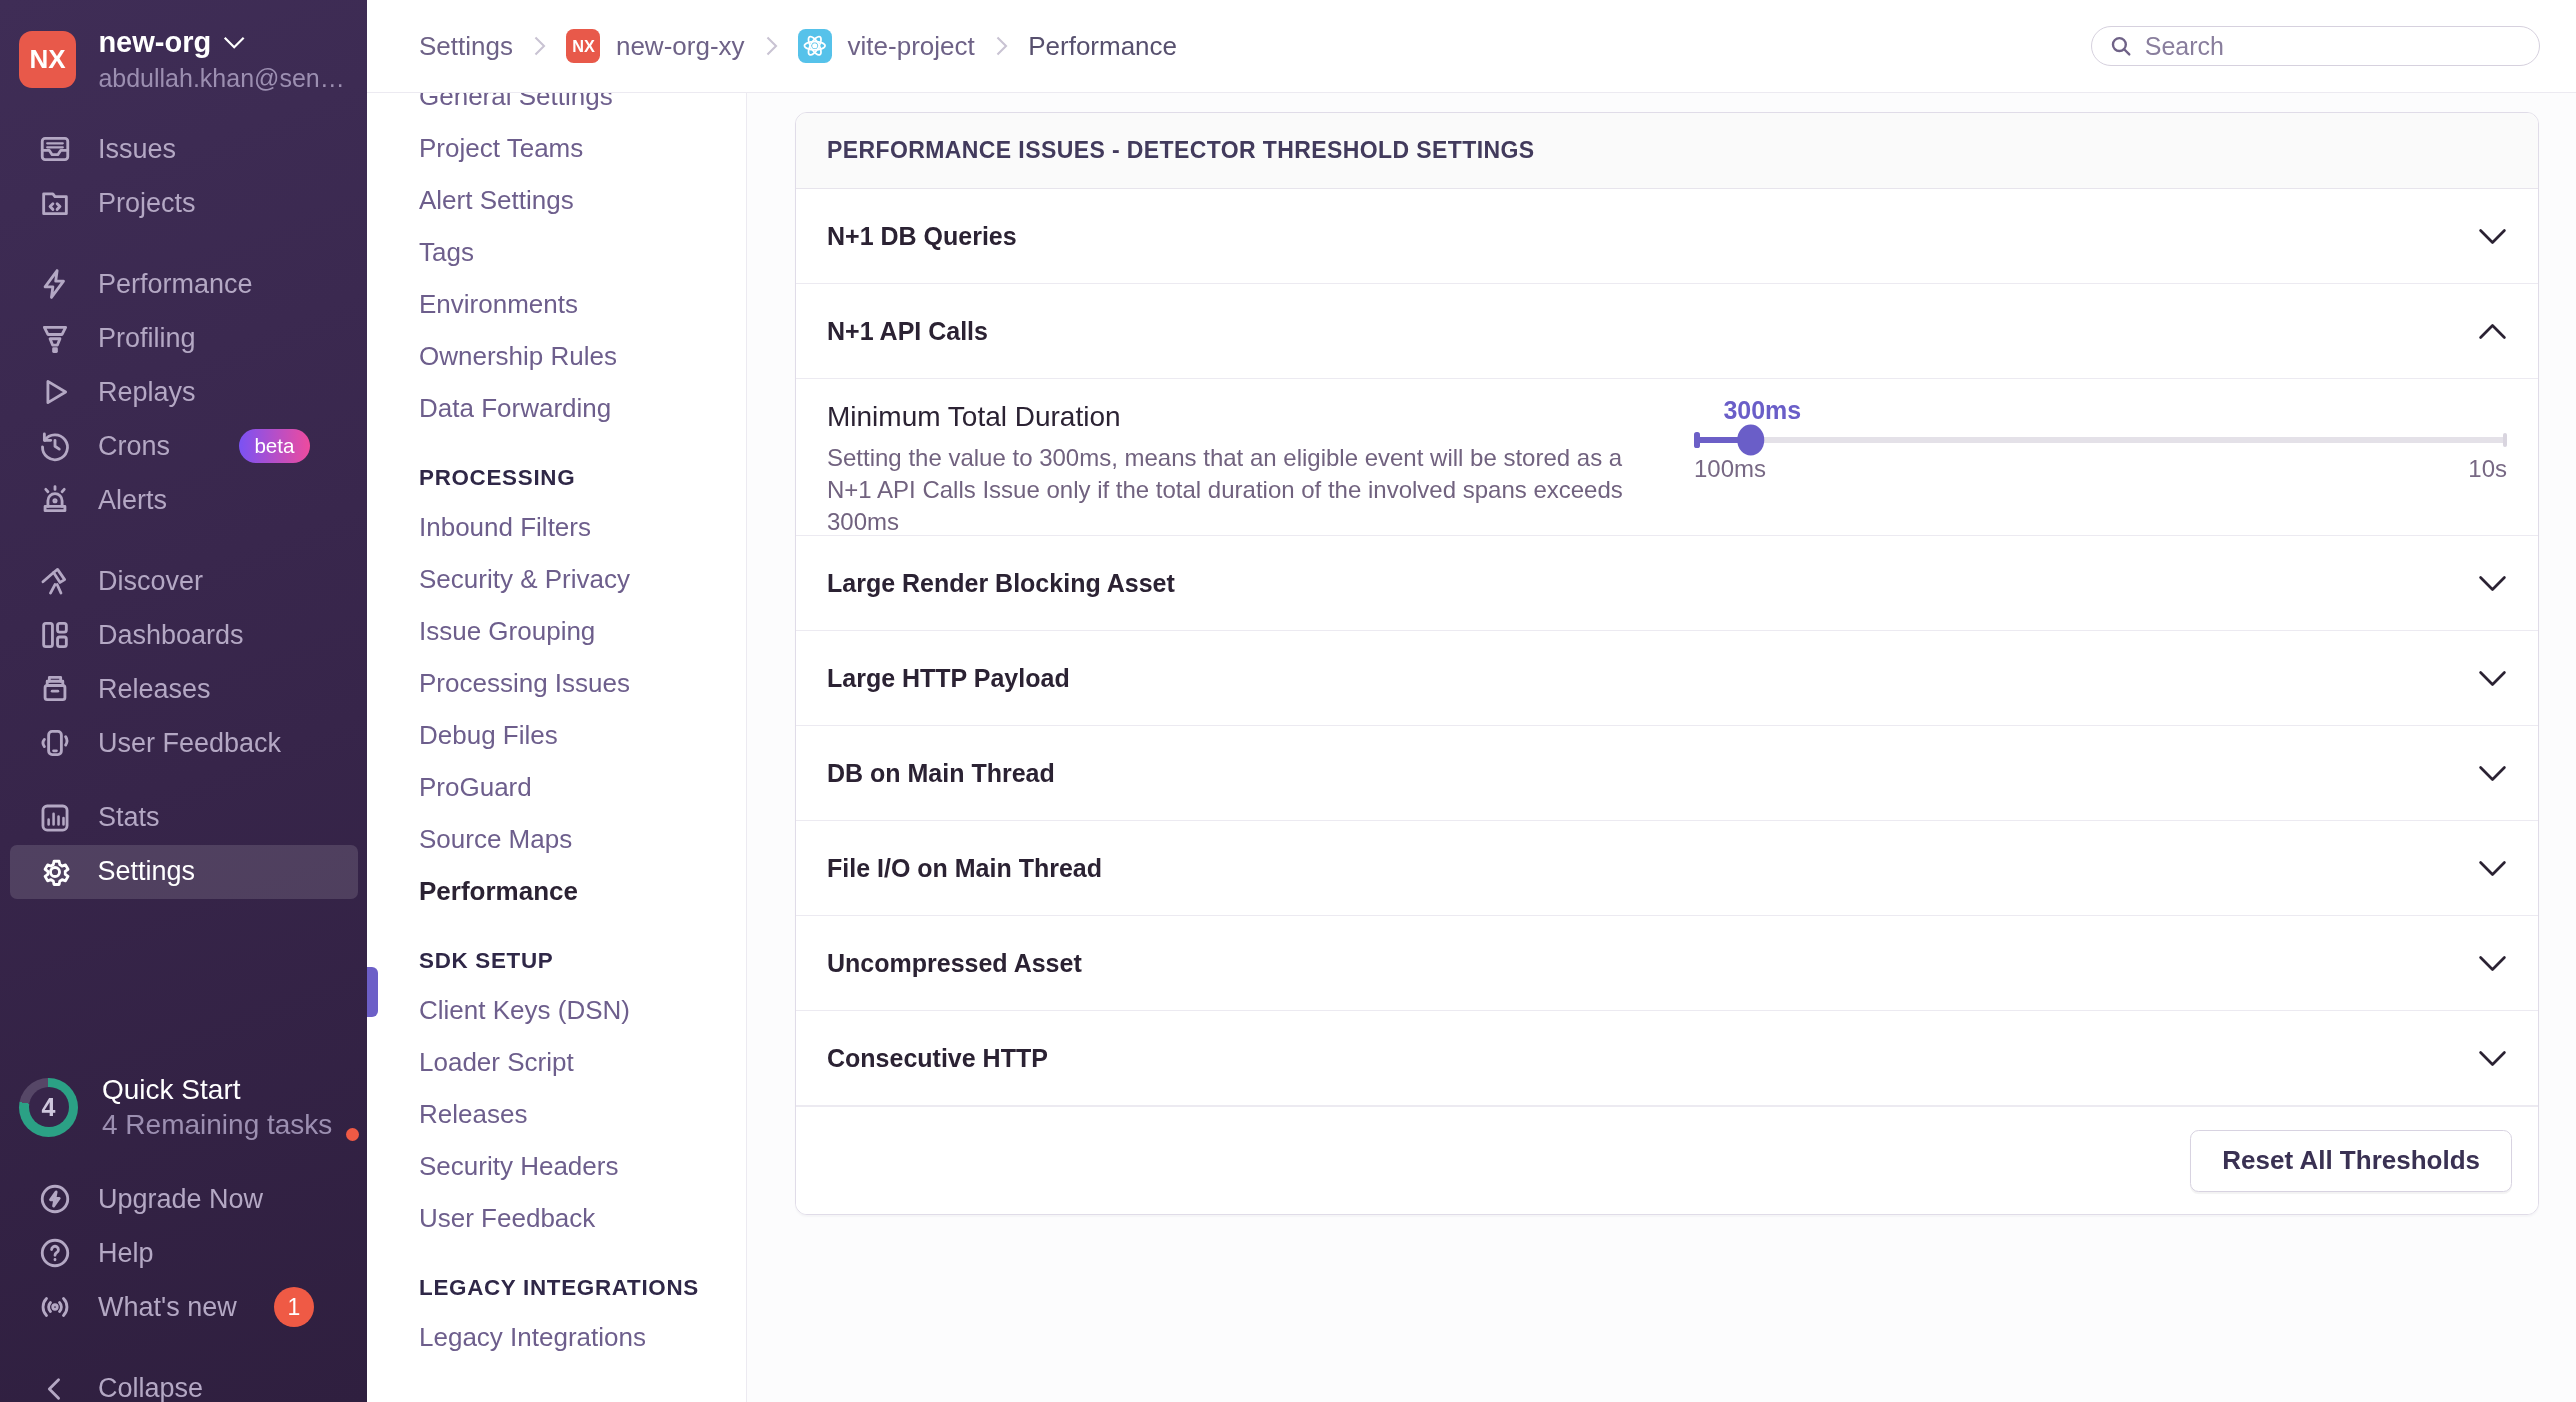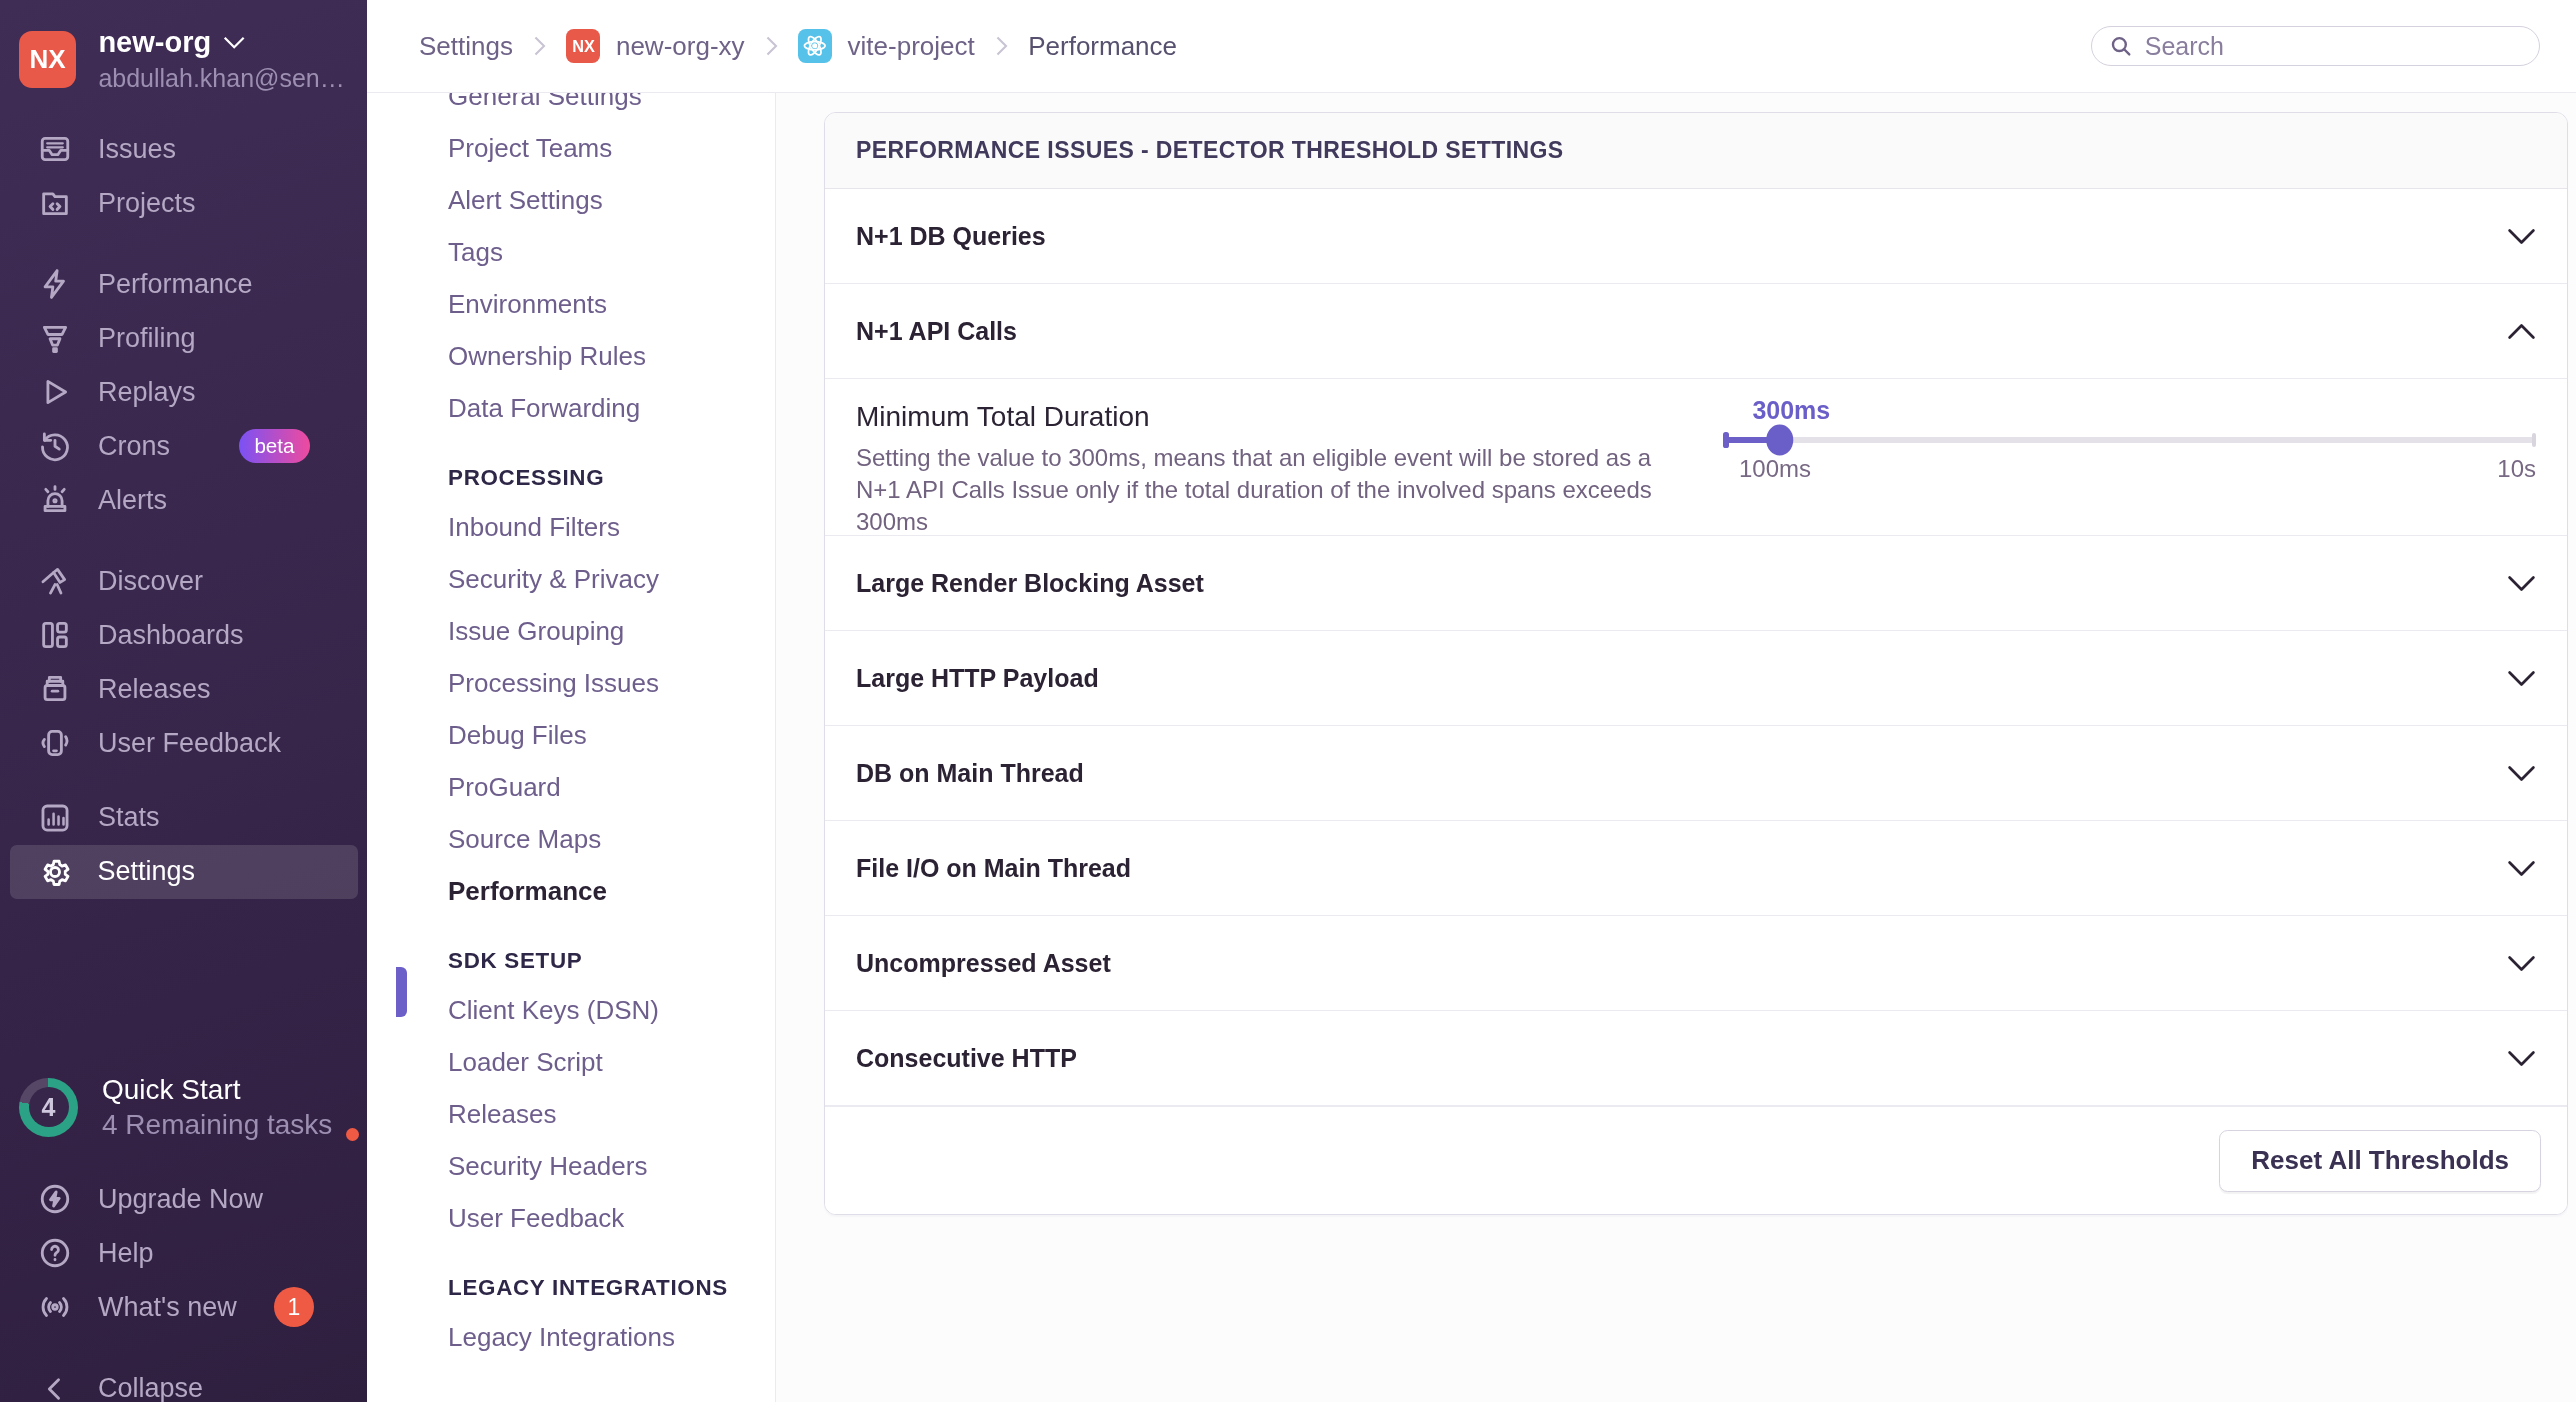--- a/index.html
+++ b/index.html
@@ -63,21 +63,21 @@
     display:flex; align-items:center; padding:0 17px; gap:12px; background:#fff; }
   .search svg { width:26px; height:26px; stroke:#6f6287; fill:none; stroke-width:2.4; stroke-linecap:round; }
   .search input { border:none; outline:none; font-size:25px; color:#3c3451; width:100%;
     font-family:"Liberation Sans",sans-serif; background:transparent; }
   .search input::placeholder { color:#897e9d; }
 
   .body-row { flex:1; display:flex; min-height:0; }
 
   
   .setnav { width:380px; flex:0 0 380px; background:#fff; border-right:1.7px solid #eceaf1;
-    padding-left:52px; overflow:hidden; position:relative;margin-left:29px; }
+    padding-left:52px; overflow:hidden; position:relative; }
   .setnav-list { margin-top:-22.4px; }
   .setnav-item { height:52px; display:flex; align-items:center; font-size:26px; color:#6d5e8c; cursor:pointer; }
   .setnav-head { height:48px; margin-top:19px; display:flex; align-items:center;
     font-size:22.4px; font-weight:bold; letter-spacing:0.7px; color:#2f2747; }
   .setnav-item.active { color:#2b2233; font-weight:bold; }
   .active-bar { position:absolute; left:0; width:11.2px; height:50px; background:#6c5fc7;
     border-radius:0 6px 6px 0; top:874px; }
 
   
   .main { flex:1; background:#fcfcfd; min-width:0; }
@@ -99,21 +99,21 @@
   .sub-title { font-size:28px; color:#2b2233; }
   .sub-desc { font-size:24px; color:#71627f; line-height:32px; margin-top:8.6px; width:813px; }
   .slider-wrap { margin-left:auto; width:813px; padding-top:17px; }
   .slider-value { font-size:25px; font-weight:bold; color:#6a5ec8; margin-left:calc(7% - 27.5px); }
   .slider-track { position:relative; height:6px; background:#e4e1e8; border-radius:3.4px; margin-top:12px; }
   .slider-fill { position:absolute; left:0; top:0; height:6px; width:7%; background:#6c5fc7; border-radius:3.4px; }
   .slider-cap-l { position:absolute; left:0; top:-5.2px; width:6px; height:16.3px; background:#6c5fc7; border-radius:2.6px; }
   .slider-cap-r { position:absolute; right:0; top:-4.3px; width:4.3px; height:14.6px; background:#d9d5df; border-radius:2.6px; }
   .slider-thumb { position:absolute; left:7%; top:50%; transform:translate(-50%,-50%);
     width:27.5px; height:31px; border-radius:50%; background:#6a5ec8; cursor:grab; }
-  .slider-minmax { display:flex; justify-content:space-between; font-size:24px; color:#776884; margin-top:12px;margin-left:16px; }
+  .slider-minmax { display:flex; justify-content:space-between; font-size:24px; color:#776884; margin-top:12px; }
 
   .panel-foot { height:108px; border-top:1.7px solid #eceaf1; display:flex; align-items:center;
     justify-content:flex-end; padding:0 26px; background:#fff; }
   .reset-btn { height:62px; padding:0 31px; background:#fff; border:1.7px solid #d8d3e1; border-radius:8.6px;
     font-size:26px; font-weight:bold; color:#3a3153; font-family:"Liberation Sans",sans-serif;
     box-shadow:0 1.7px 0.9px rgba(0,0,0,.05); cursor:pointer; }
 </style>
 </head>
 <body>
 

